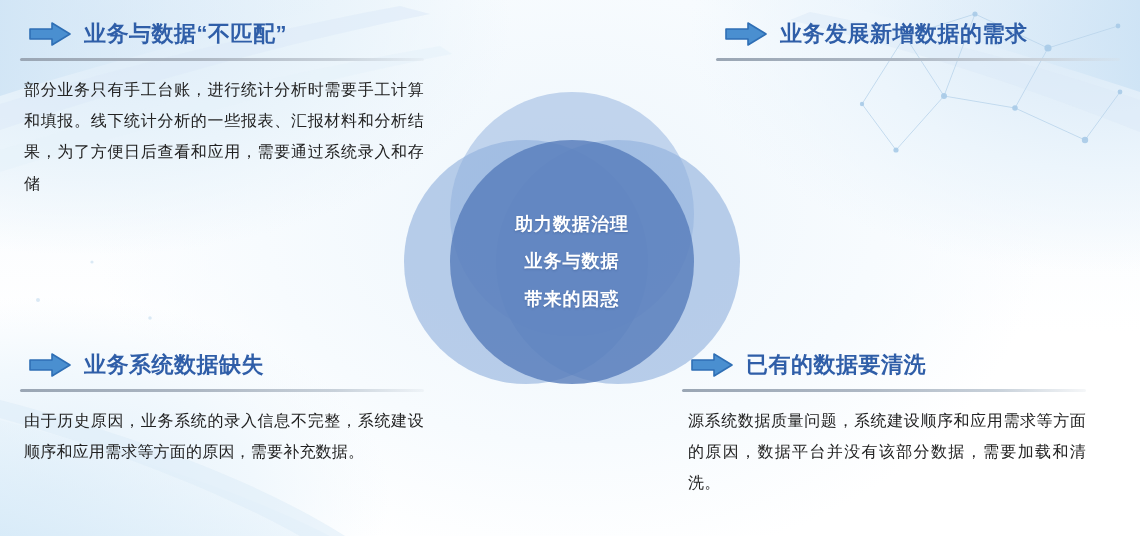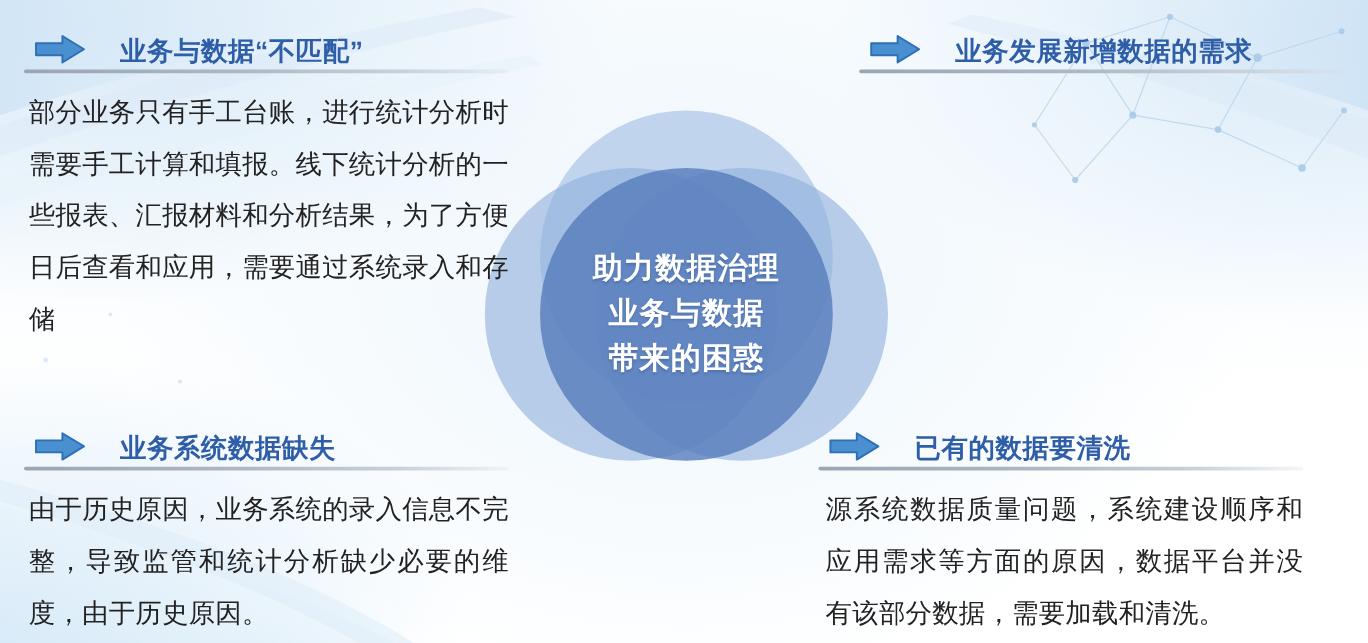--- a/index.html
+++ b/index.html
@@ -74,45 +74,45 @@
   .circle-text {
     position: absolute;
     left: 46px;
     top: 48px;
     width: 244px;
     height: 244px;
     display: flex;
     flex-direction: column;
     align-items: center;
     justify-content: center;
-    gap: 2px;
+    gap: 12px;
     color: #ffffff;
-    font-size: 25px;
+    font-size: 18px;
     font-weight: bold;
     letter-spacing: 1px;
     line-height: 1.42;
     text-shadow: 0 1px 2px rgba(40,70,120,0.35);
     white-space: nowrap;
     user-select: none;
   }
 
   
   .panel {
     position: absolute;
     width: 404px;
   }
   .panel-tl { left: 20px;  top: 14px; }
   .panel-tr { left: 716px; top: 14px; }
   .panel-bl { left: 20px;  top: 345px; }
   .panel-br { left: 682px; top: 345px; }
 
   .panel-head {
     display: flex;
-    align-items: flex-end;
-    gap: 28px;
+    align-items: center;
+    gap: 12px;
     height: 40px;
     padding-left: 8px;
   }
 
   .arrow-icon {
     flex: 0 0 auto;
     width: 44px;
     height: 26px;
     display: block;
   }
@@ -130,21 +130,21 @@
     height: 3px;
     width: 100%;
     margin-top: 4px;
     background: linear-gradient(90deg, #9aa6b4 0%, #aeb8c4 45%, #c8d1da 78%, rgba(215,222,229,0.25) 100%);
     border-radius: 2px;
   }
 
   .panel-body {
     margin-top: 13px;
     padding-left: 4px;
-    font-size: 22px;
+    font-size: 16px;
     line-height: 1.95;
     color: #222222;
     font-family: "DejaVu Sans", "Liberation Sans", sans-serif;
     text-align: justify;
     text-justify: inter-ideograph;
     letter-spacing: 0.2px;
   }
   .panel-br .panel-body,
   .panel-tr .panel-body { padding-left: 6px; }
 </style>
@@ -244,21 +244,21 @@
   </div>
 
   <div class="panel panel-bl">
     <div class="panel-head">
       <svg class="arrow-icon" viewBox="0 0 44 26" aria-hidden="true">
         <path d="M2,8 L24,8 L24,2 L42,13 L24,24 L24,18 L2,18 Z" fill="#4a8fd0" stroke="#2f6fb5" stroke-width="1.6" stroke-linejoin="round"></path>
       </svg>
       <div class="panel-title">业务系统数据缺失</div>
     </div>
     <div class="panel-rule"></div>
-    <div class="panel-body">由于历史原因，业务系统的录入信息不完整，导致监管和统计分析缺少必要的维度，由于历史原因。</div>
+    <div class="panel-body">由于历史原因，业务系统的录入信息不完整，系统建设顺序和应用需求等方面的原因，需要补充数据。</div>
   </div>
 
   <div class="panel panel-br">
     <div class="panel-head">
       <svg class="arrow-icon" viewBox="0 0 44 26" aria-hidden="true">
         <path d="M2,8 L24,8 L24,2 L42,13 L24,24 L24,18 L2,18 Z" fill="#4a8fd0" stroke="#2f6fb5" stroke-width="1.6" stroke-linejoin="round"></path>
       </svg>
       <div class="panel-title">已有的数据要清洗</div>
     </div>
     <div class="panel-rule"></div>

